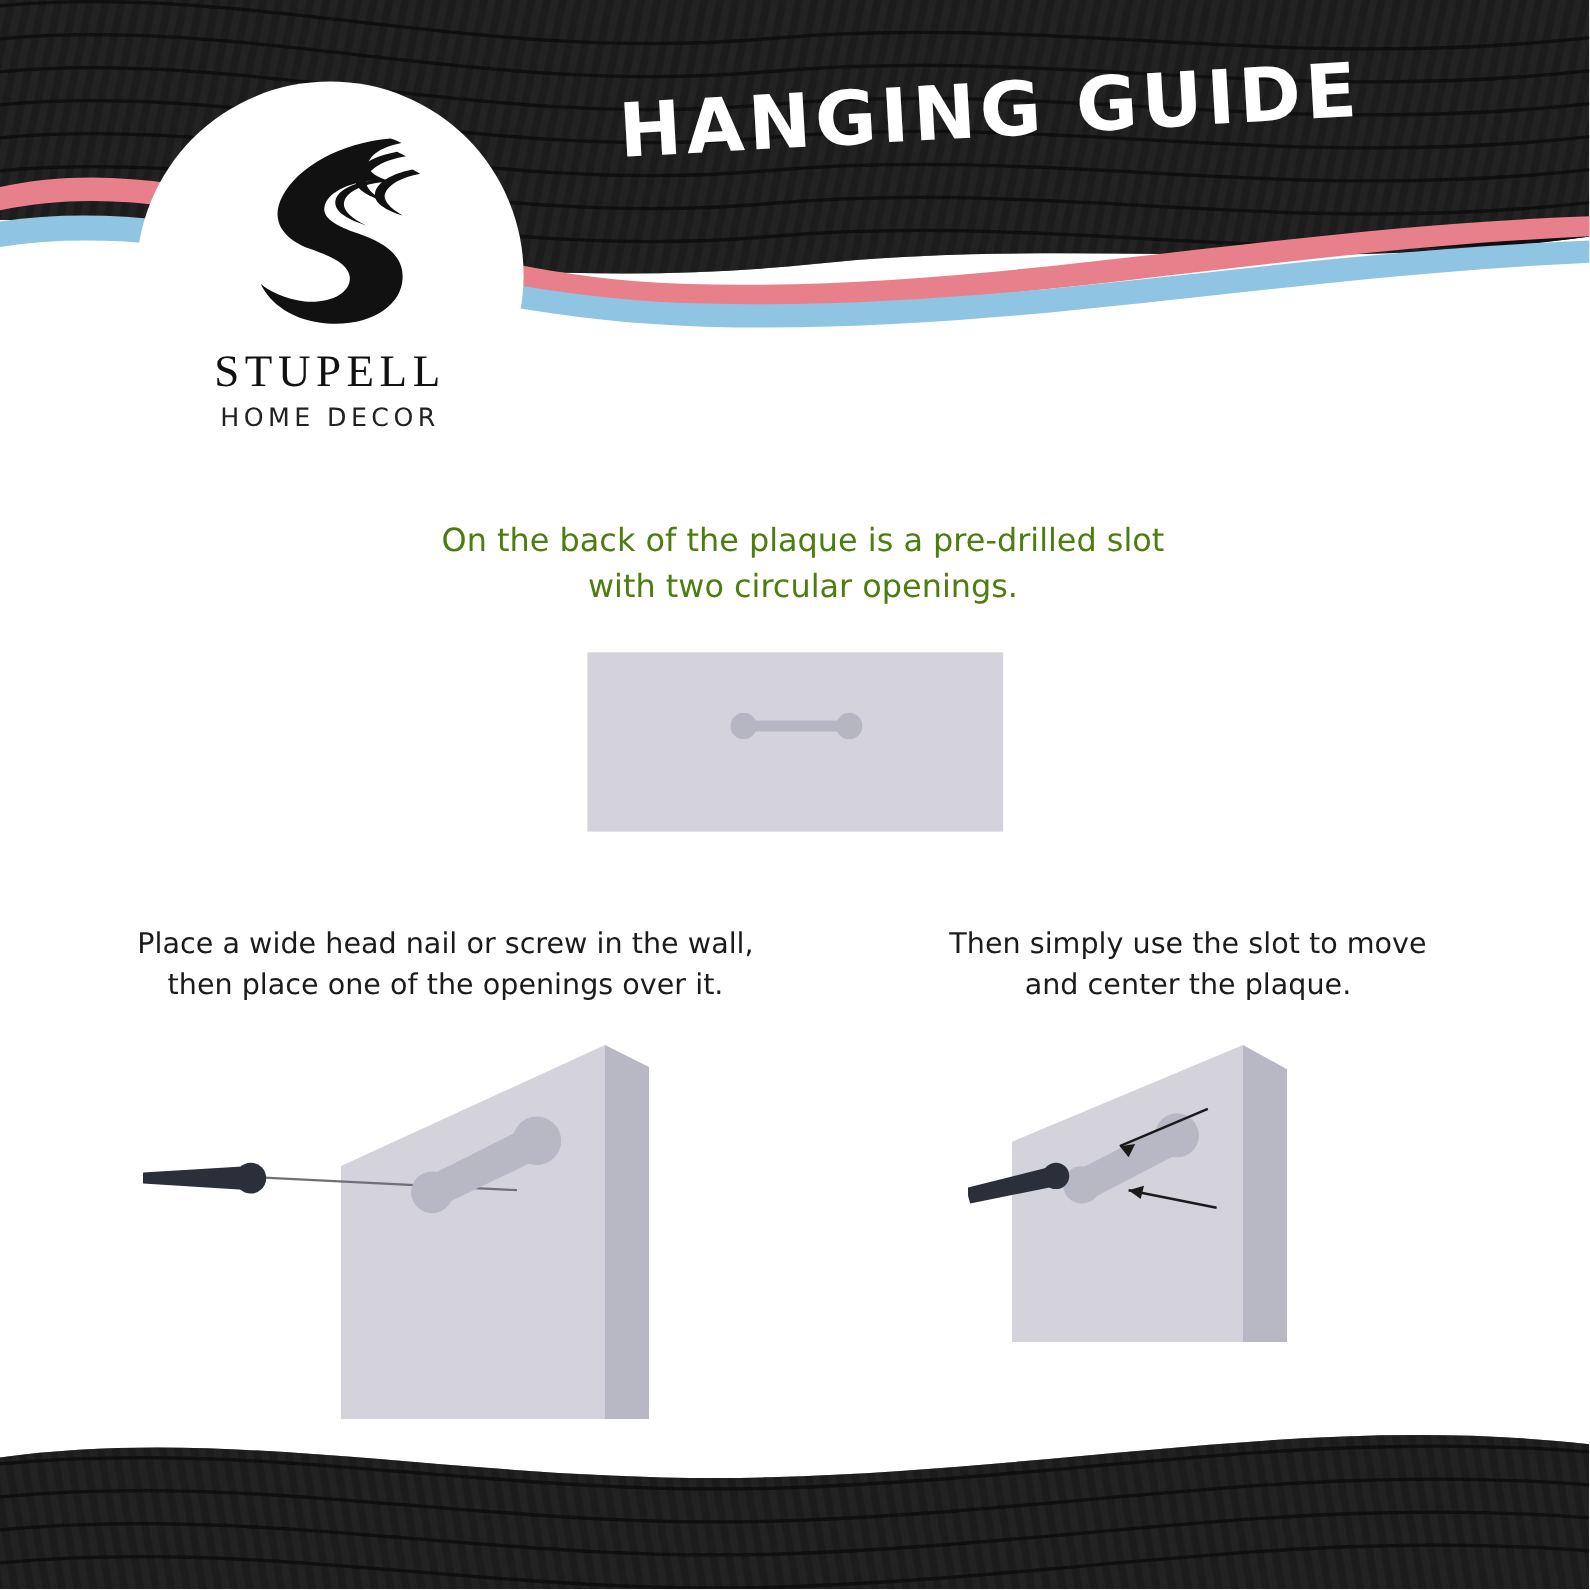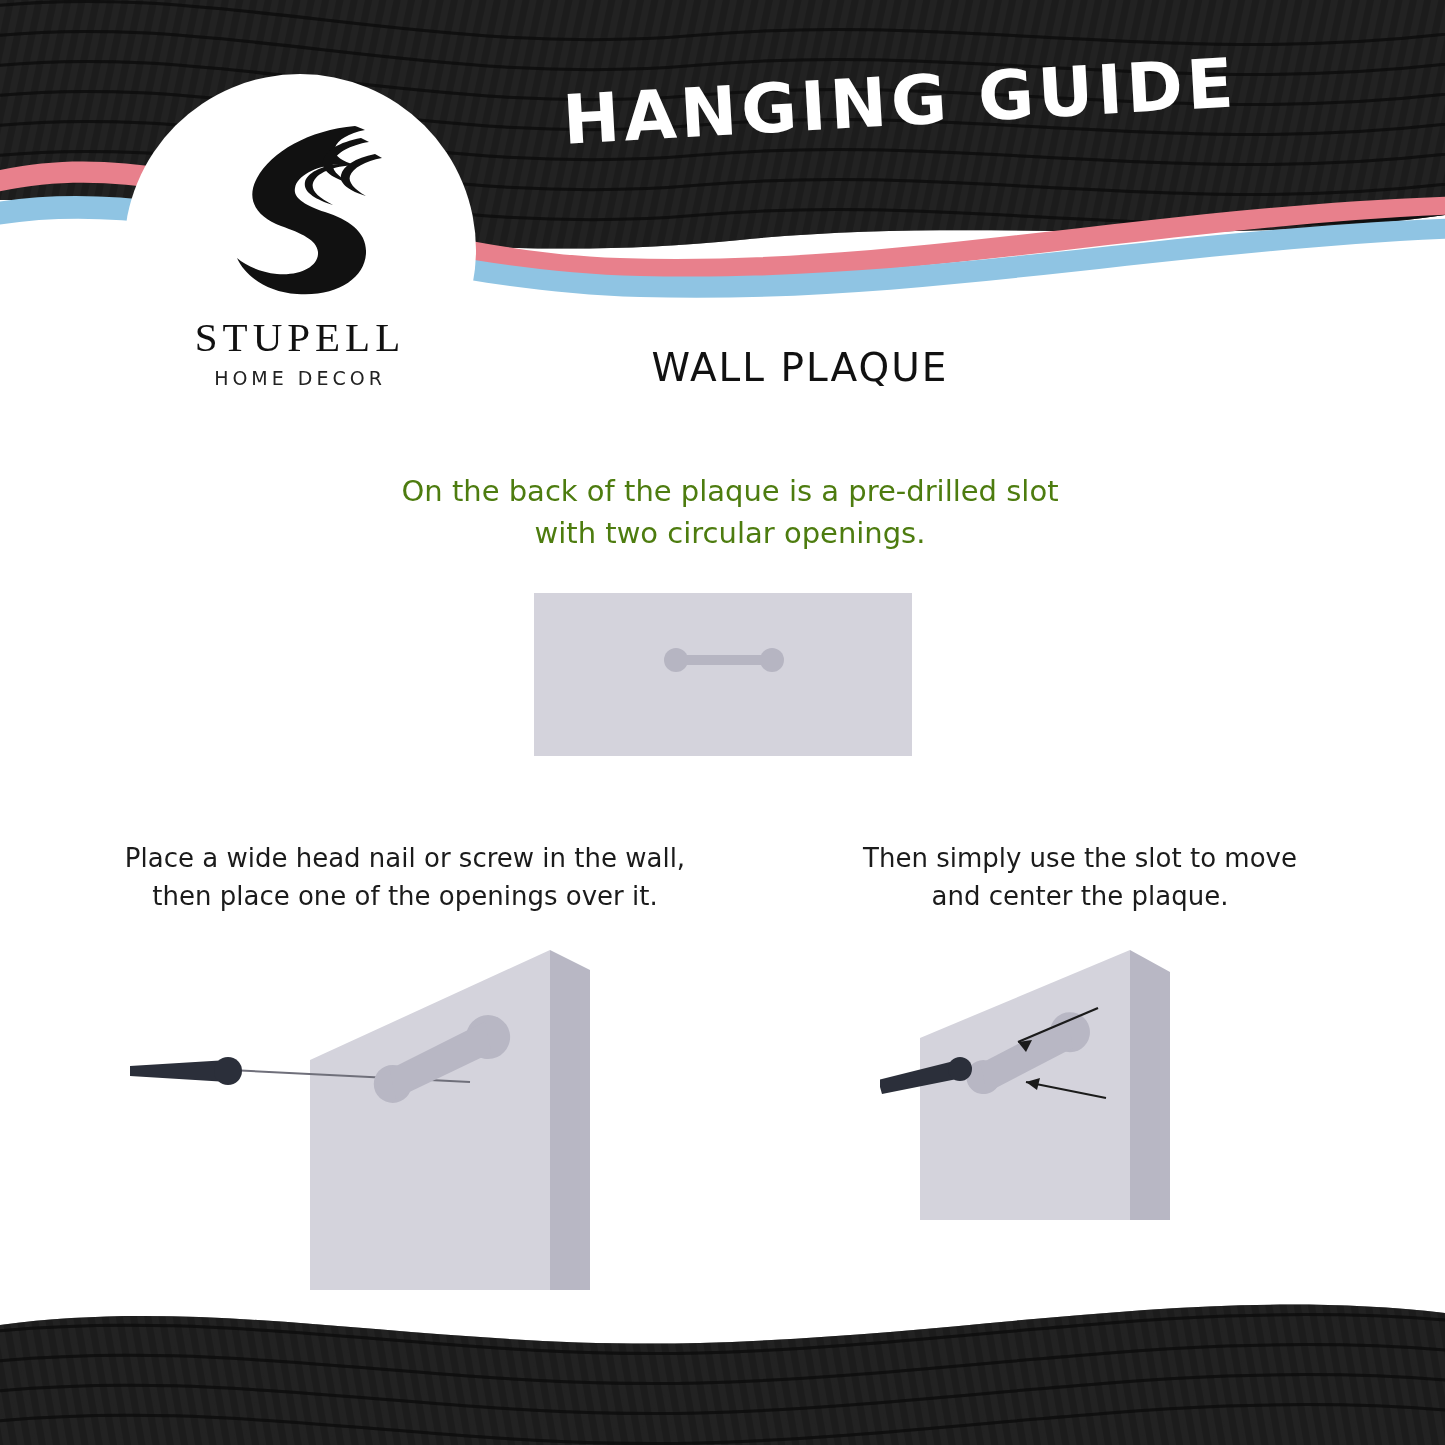--- a/index.html
+++ b/index.html
@@ -66,21 +66,21 @@
   }
   .logo-name {
     margin-top: 8px;
     font-size: 41px;
     letter-spacing: 5px;
     color: #111111;
     font-family: Liberation Serif, serif;
   }
   .logo-sub {
     margin-top: 6px;
-    font-size: 19px;
+    font-size: 23px;
     letter-spacing: 4px;
     color: #222222;
     font-family: "DejaVu Sans", sans-serif;
   }
 
   
   .product-title {
     position: absolute;
     left: 470px;
     top: 345px;
@@ -207,21 +207,20 @@
   <div class="logo-badge">
     <svg class="logo-mark" viewBox="0 0 190 185" xmlns="http://www.w3.org/2000/svg">
       <path d="M150,6 C104,10 66,32 52,58 C40,80 52,97 76,106 C96,113 112,120 113,132 C114,146 96,156 72,154 C54,152 40,145 32,138 C40,156 62,172 92,174 C132,177 160,158 161,133 C162,112 144,100 120,92 C100,85 88,78 90,68 C92,56 110,46 134,44 C116,46 102,53 100,62 C98,72 110,79 128,85 C112,77 106,70 108,63 C111,53 128,46 150,45 C136,41 128,35 130,28 C132,20 144,13 160,10 C156,8 153,7 150,6 Z" fill="#111111"></path>
       <path d="M156,18 C134,22 120,31 118,41 C116,51 128,58 146,64 C132,56 126,49 128,42 C131,33 145,25 164,22 Z" fill="#111111"></path>
       <path d="M170,34 C150,38 138,46 136,55 C134,64 145,71 161,76 C149,69 143,62 145,56 C148,48 160,41 177,38 Z" fill="#111111"></path>
     </svg>
     <div class="logo-name">STUPELL</div>
     <div class="logo-sub">HOME DECOR</div>
   </div>
 
-  <div class="product-title">WALL PLAQUE</div>
   <div class="intro-text">On the back of the plaque is a pre-drilled slot with two circular openings.</div>
 
   <div class="plaque-back"></div>
   <svg class="slot" viewBox="0 0 120 24" xmlns="http://www.w3.org/2000/svg">
     <circle cx="12" cy="12" r="12" fill="#b6b5c2"></circle>
     <circle cx="108" cy="12" r="12" fill="#b6b5c2"></circle>
     <rect x="12" y="7" width="96" height="10" fill="#b6b5c2"></rect>
   </svg>
 
   <div class="step-caption step-right-caption">Then simply use the slot to move and center the plaque.</div>

